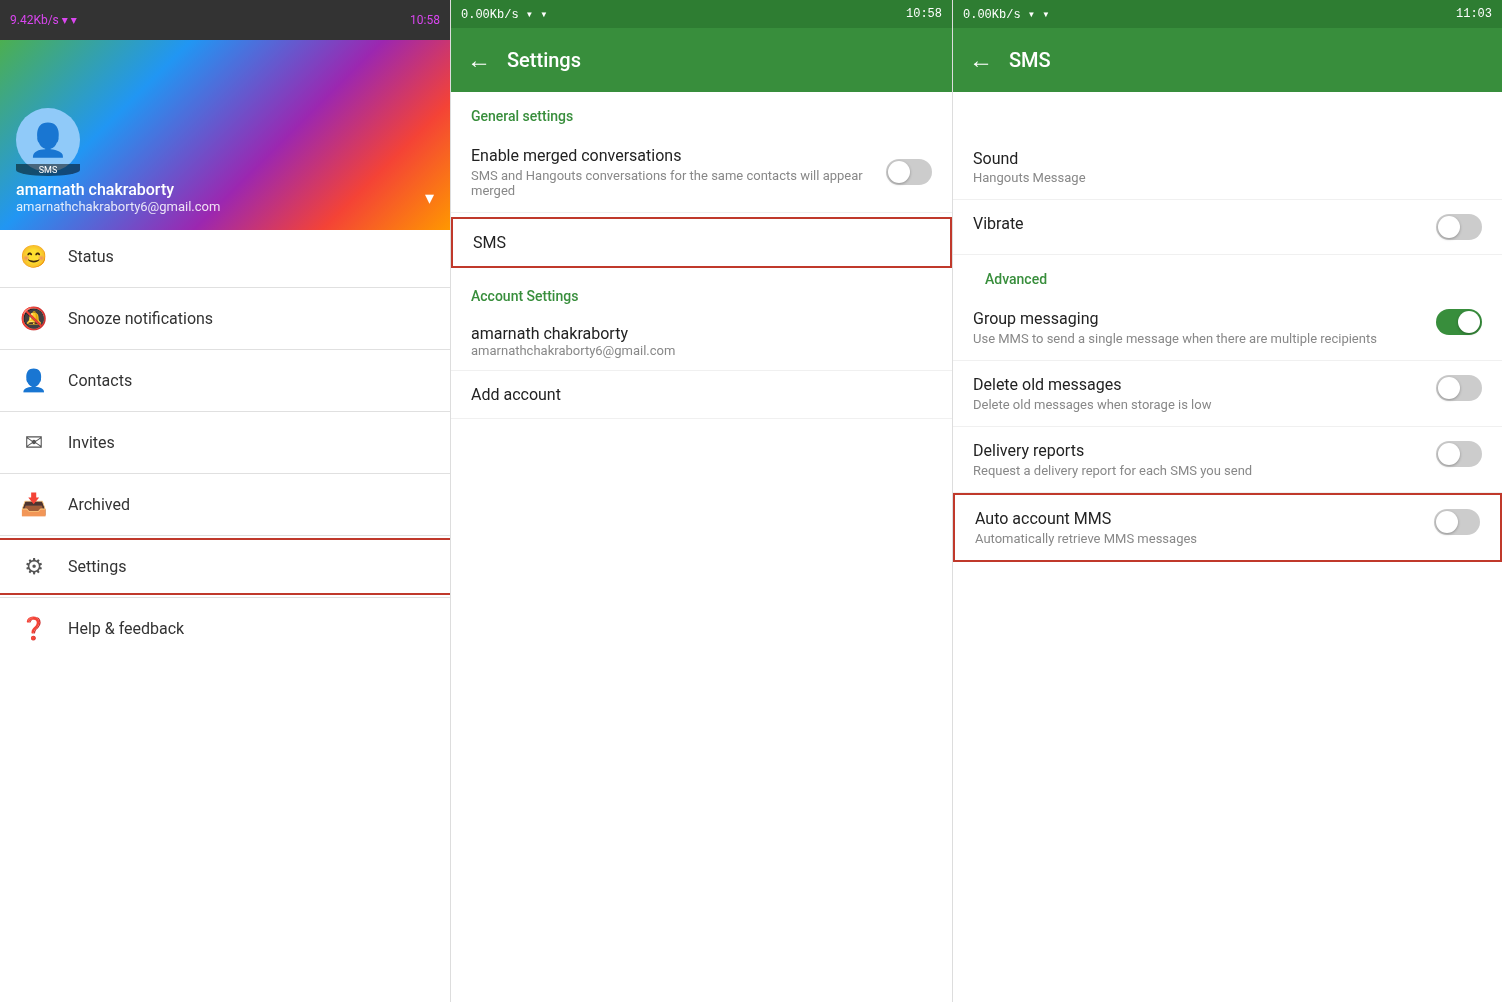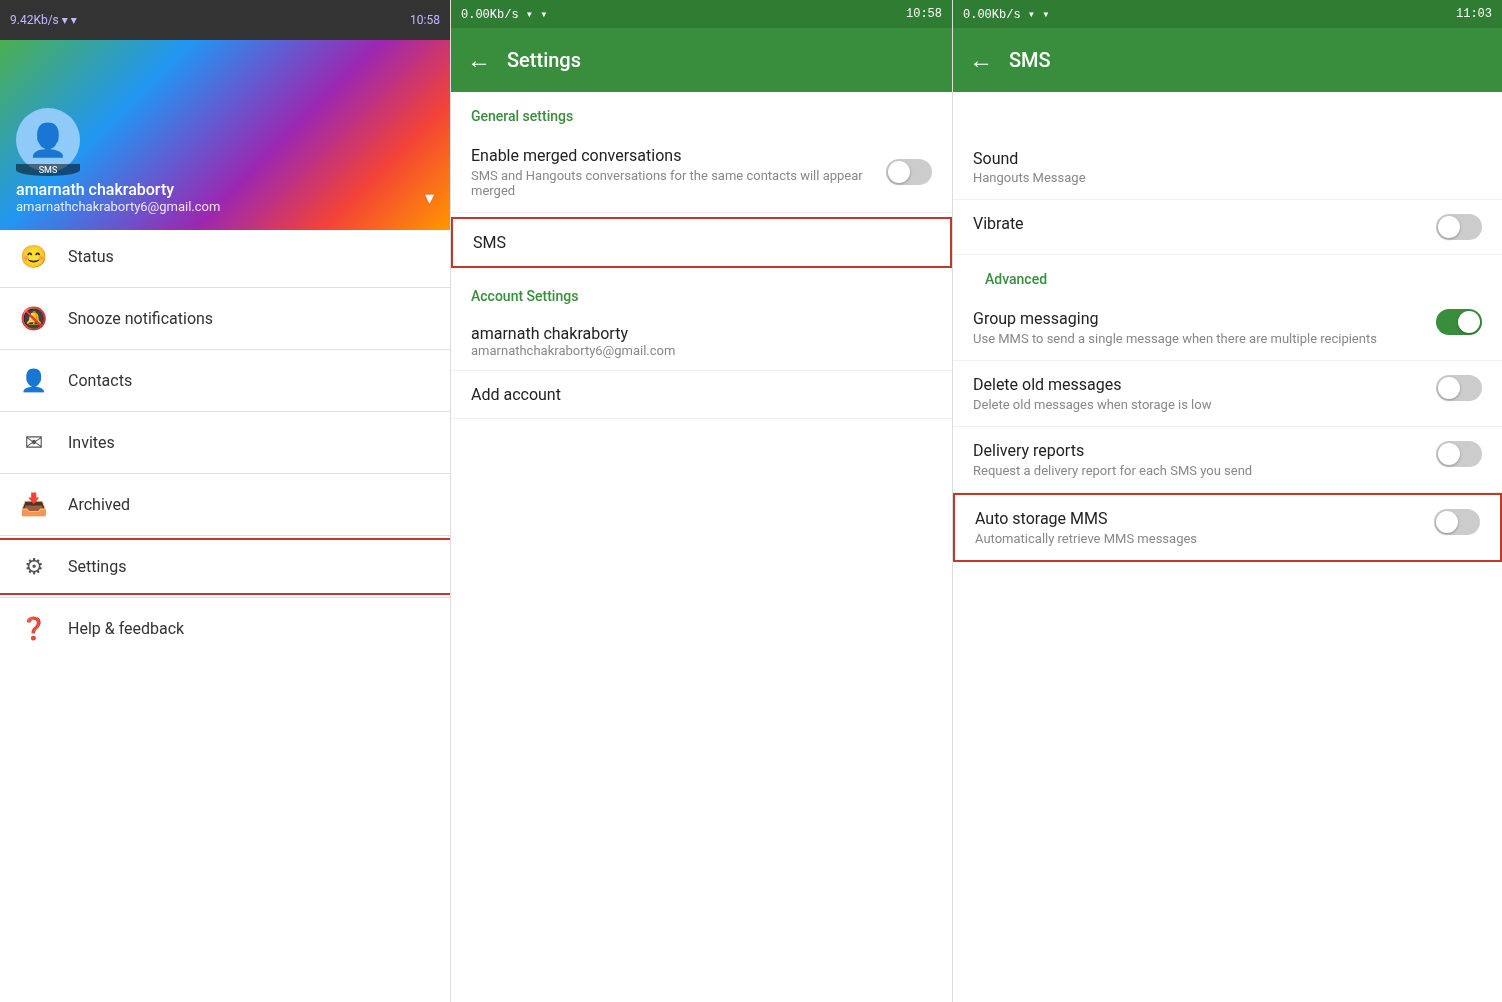--- a/index.html
+++ b/index.html
@@ -19,21 +19,21 @@
       height: 1002px;
       display: flex;
       flex-direction: column;
       background: #fff;
       position: relative;
       overflow: hidden;
     }
 
     .status-bar-1 {
       background: #333;
-      color: #c4b5fd;
+      color: #d946ef;
       font-size: 12px;
       display: flex;
       justify-content: space-between;
       align-items: center;
       padding: 20px 10px;
       height: 28px;
     }
 
     .profile-header {
       background: linear-gradient(135deg, #4CAF50 0%, #2196F3 30%, #9C27B0 60%, #F44336 80%, #FF9800 100%);
@@ -504,21 +504,21 @@
     <div class="sms-setting-row">
       <div class="sms-setting-text">
         <div class="sms-setting-title">Delivery reports</div>
         <div class="sms-setting-subtitle">Request a delivery report for each SMS you send</div>
       </div>
       <div class="toggle off"></div>
     </div>
 
     <div class="sms-setting-row highlighted-row">
       <div class="sms-setting-text">
-        <div class="sms-setting-title">Auto storage MMS</div>
+        <div class="sms-setting-title">Auto account MMS</div>
         <div class="sms-setting-subtitle">Automatically retrieve MMS messages</div>
       </div>
       <div class="toggle off"></div>
     </div>
 
 
   </div>
 </div>
 
 </body></html>

